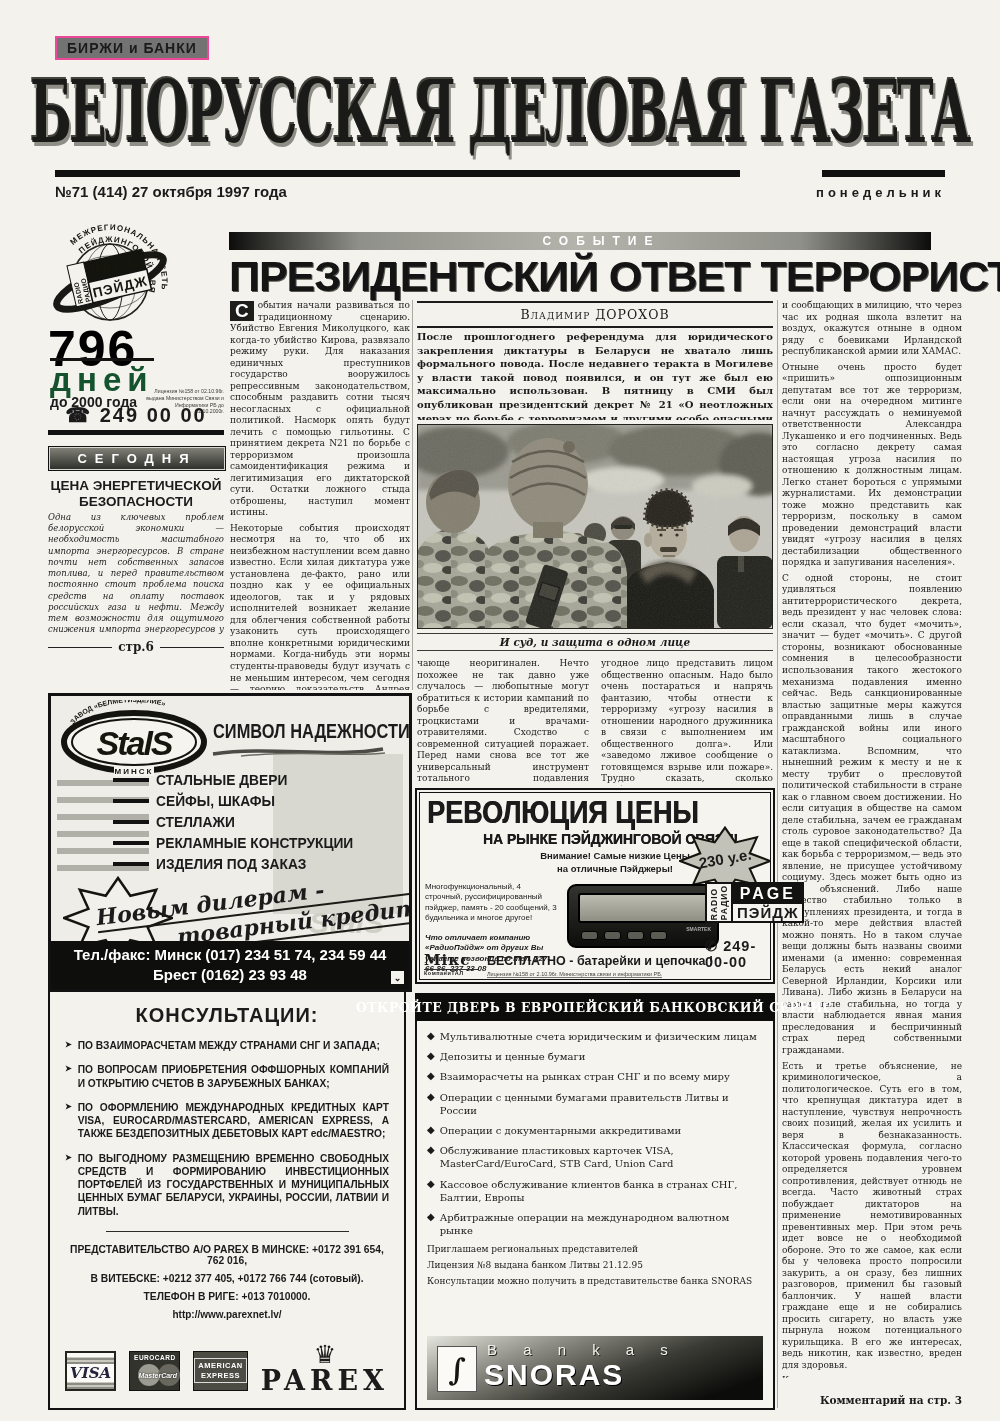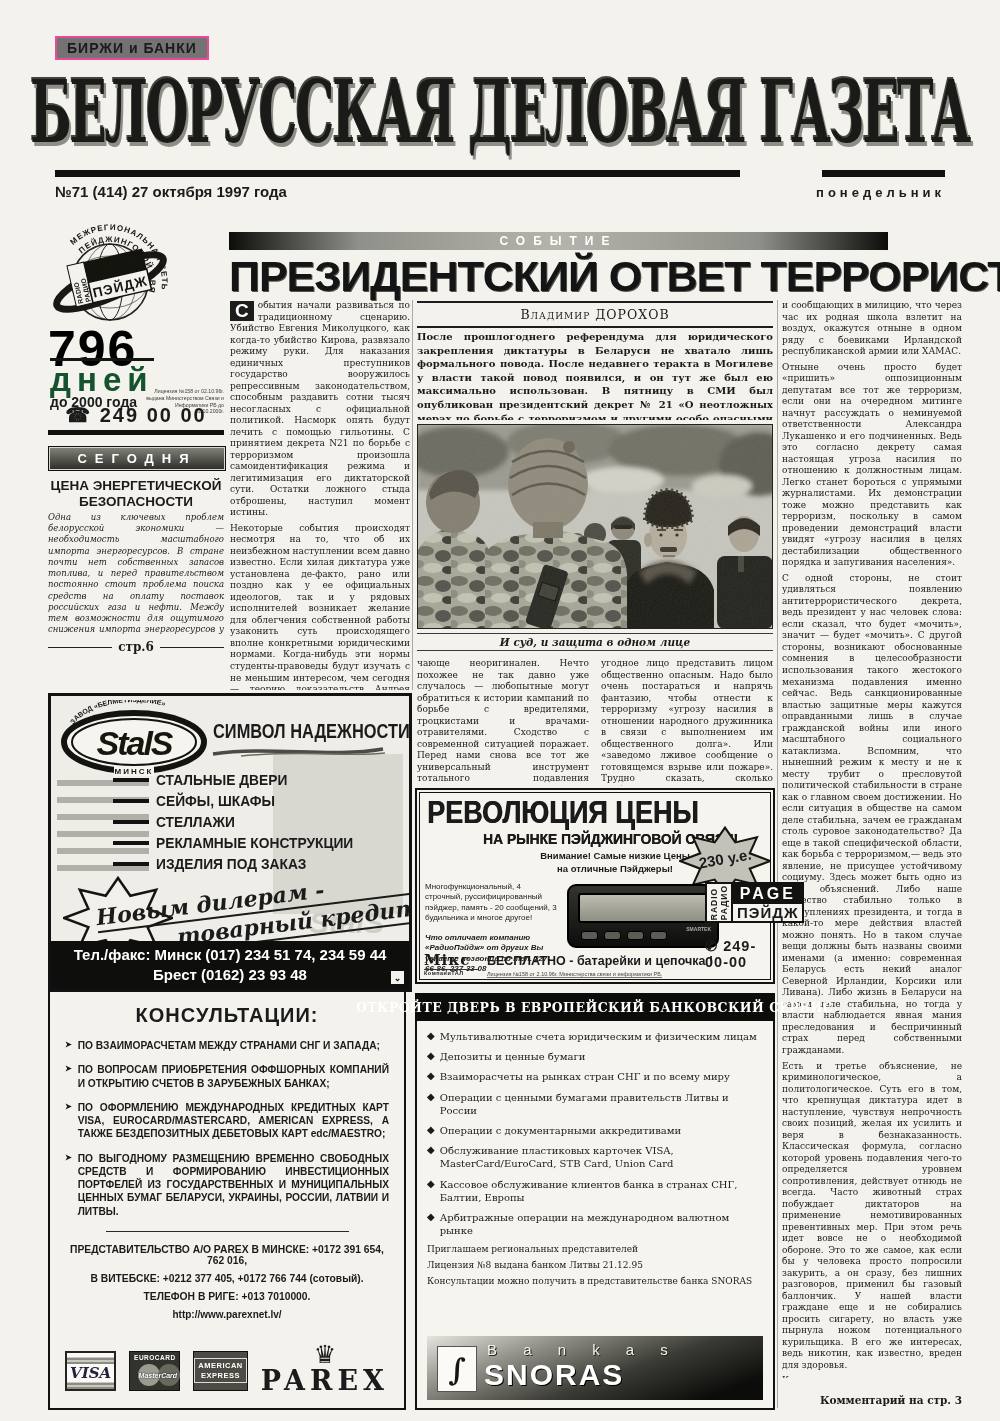--- a/index.html
+++ b/index.html
@@ -182,21 +182,21 @@
 
   <div class="abs today-bar" style="left:48px;top:446px;width:176px;height:23px;">
     <span>СЕГОДНЯ</span>
   </div>
   <div class="abs today-title" style="left:48px;top:478px;width:176px;">ЦЕНА ЭНЕРГЕТИЧЕСКОЙ БЕЗОПАСНОСТИ</div>
   <div class="abs today-body" style="left:48px;top:512px;width:176px;height:122px;overflow:hidden;">Одна из ключевых проблем белорусской экономики — необходимость масштабного импорта энергоресурсов. В стране почти нет собственных запасов топлива, и перед правительством постоянно стоит проблема поиска средств на оплату поставок российских газа и нефти. Между тем возможности для ощутимого снижения импорта энергоресурсов у РБ есть. Для этого достаточно отказаться от идеи так называемой «энергетической безопасности» страны.</div>
   <div class="abs pageref" style="left:48px;top:640px;width:176px;">
     <span>стр.6</span>
   </div>
 
-  <div class="abs event-bar" style="left:229px;top:232px;width:659px;height:18px;">
+  <div class="abs event-bar" style="left:229px;top:232px;width:659px;height:18px;padding-left:43px;">
     <span>СОБЫТИЕ</span>
   </div>
   <div class="abs" style="left:229px;top:252px;width:736px;height:46px;">
     <span class="headline">ПРЕЗИДЕНТСКИЙ ОТВЕТ ТЕРРОРИСТАМ</span>
   </div>
 
   <div class="abs vrule" style="left:412px;top:300px;height:390px;"></div>
   <div class="abs vrule" style="left:777px;top:300px;height:1108px;"></div>
 
   <div class="abs colstxt" style="left:230px;top:300px;width:180px;height:390px;overflow:hidden;">

